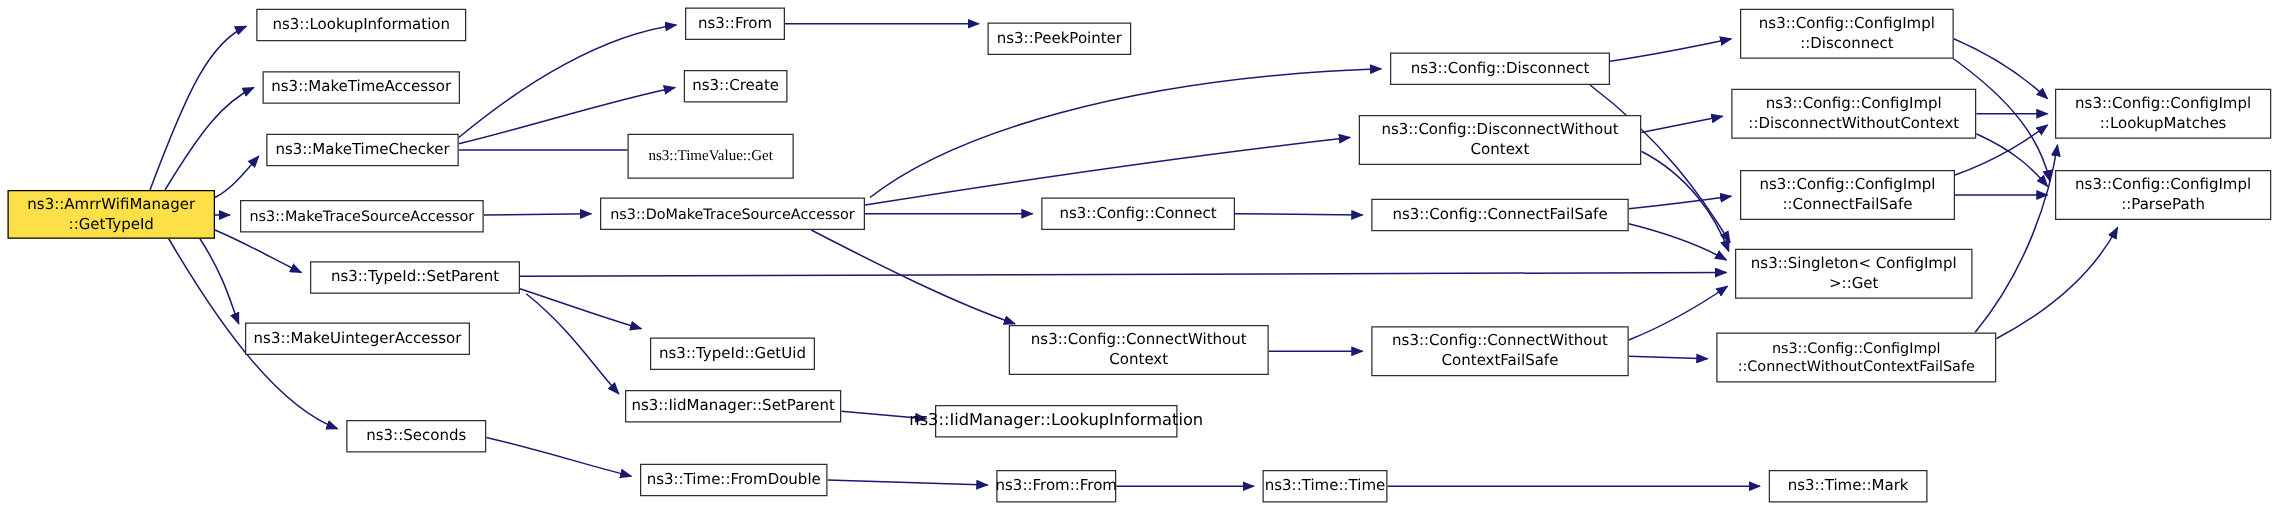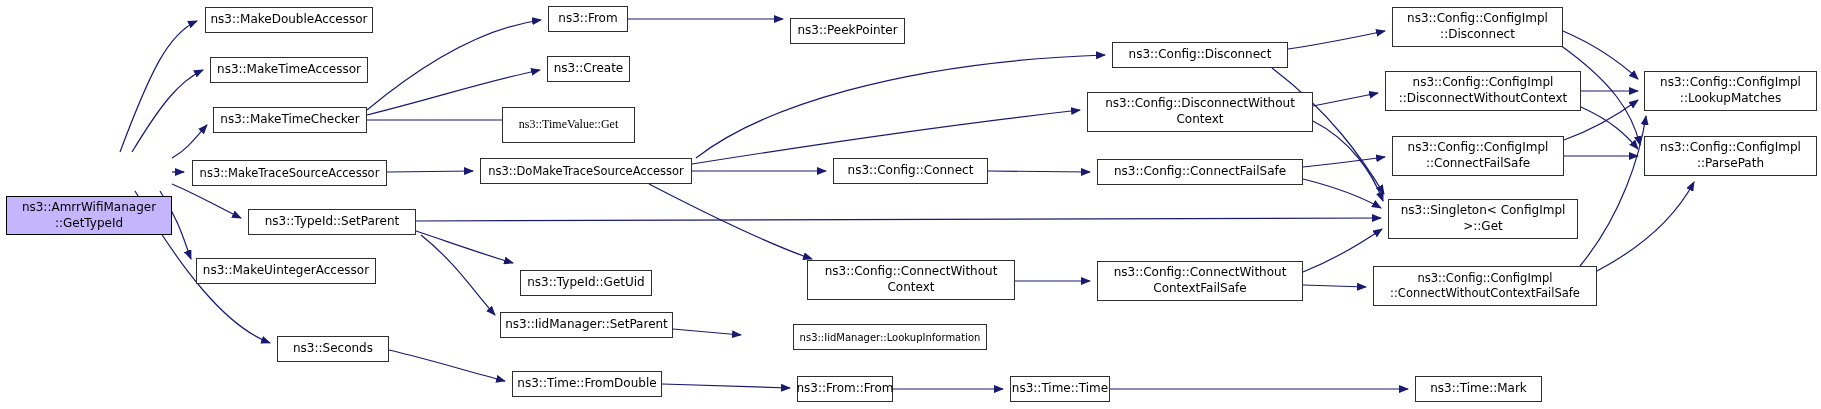--- a/index.html
+++ b/index.html
@@ -18,23 +18,23 @@
     background:#ffffff;
     border:1px solid #2e2e2e;
     color:#000000;
     font-size:12px;
     line-height:1.3;
     display:flex;align-items:center;justify-content:center;
     text-align:center;
     white-space:pre-line;
     cursor:pointer;
   }
-  .node.hl{background:#c4b5fd;border-color:#000000;margin-top:44px;}
+  .node.hl{background:#fde047;border-color:#000000;}
   .node.fs11{font-size:11.5px;}
-  .node.fs10{font-size:10px;margin-left:45px;}
+  .node.fs10{font-size:13px;}
 </style>
 </head>
 <body>
 
 <div class="canvas">
   <svg id="edges-svg" viewBox="0 0 1821 409" xmlns="http://www.w3.org/2000/svg">
     <defs>
       <marker id="arrowhead" markerUnits="userSpaceOnUse" markerWidth="10" markerHeight="8" refX="9" refY="4" orient="auto">
         <path d="M0,0 L10,4 L0,8 z" fill="#191970"></path>
       </marker>
@@ -80,21 +80,21 @@
         <path d="M1581,107 C1612,121 1626,135 1638,149" class="edge" marker-end="url(#arrowhead)"></path>
         <path d="M1564,140 C1600,127 1623,111 1638,100" class="edge" marker-end="url(#arrowhead)"></path>
         <path d="M1564,156 L1638,156" class="edge" marker-end="url(#arrowhead)"></path>
         <path d="M1580,266 C1622,215 1640,155 1646,116" class="edge" marker-end="url(#arrowhead)"></path>
         <path d="M1597,271 C1650,243 1678,212 1694,182" class="edge" marker-end="url(#arrowhead)"></path>
       </g>
   </svg>
   <div id="nodes-layer">
       <div class="node hl" style="left: 6px; top: 152px; width: 166px; height: 39px;">ns3::AmrrWifiManager
 ::GetTypeId</div>
-      <div class="node" style="left: 205px; top: 7px; width: 168px; height: 26px;">ns3::MakeDoubleAccessor</div>
+      <div class="node" style="left: 205px; top: 7px; width: 168px; height: 26px;">ns3::LookupInformation</div>
       <div class="node" style="left: 210px; top: 57px; width: 158px; height: 26px;">ns3::MakeTimeAccessor</div>
       <div class="node" style="left: 213px; top: 107px; width: 154px; height: 26px;">ns3::MakeTimeChecker</div>
       <div class="node fs11" style="left: 192px; top: 160px; width: 195px; height: 26px;">ns3::MakeTraceSourceAccessor</div>
       <div class="node" style="left: 248px; top: 209px; width: 168px; height: 26px;">ns3::TypeId::SetParent</div>
       <div class="node" style="left: 196px; top: 258px; width: 180px; height: 26px;">ns3::MakeUintegerAccessor</div>
       <div class="node" style="left: 277px; top: 336px; width: 112px; height: 26px;">ns3::Seconds</div>
       <div class="node" style="left: 548px; top: 6px; width: 80px; height: 26px;">ns3::From</div>
       <div class="node" style="left: 547px; top: 56px; width: 83px; height: 26px;">ns3::Create</div>
       <div class="node" style="left: 502px; top: 107px; width: 133px; height: 36px; font-family: Liberation Serif, serif;">ns3::TimeValue::Get</div>
       <div class="node fs11" style="left: 480px; top: 158px; width: 212px; height: 26px;">ns3::DoMakeTraceSourceAccessor</div>

